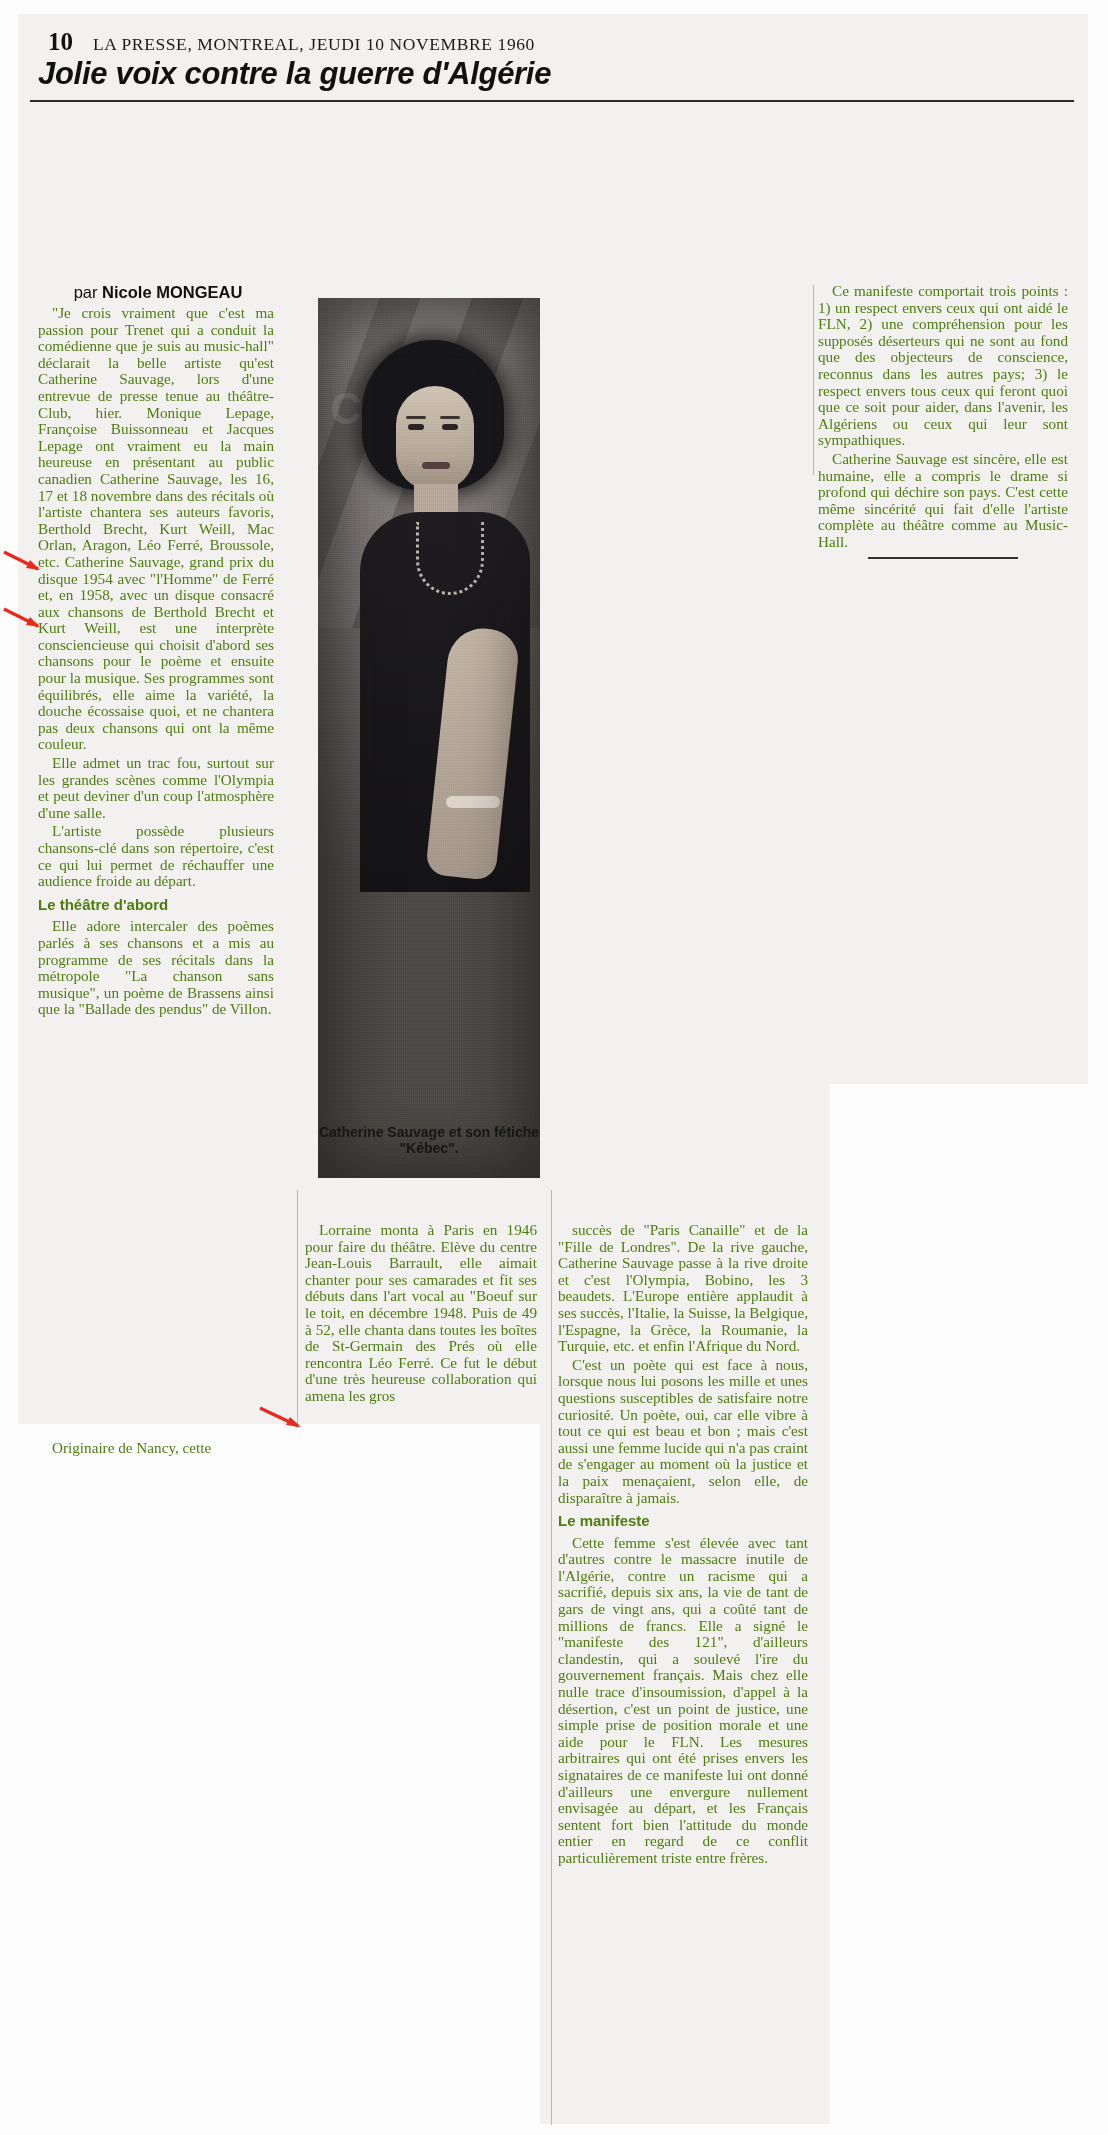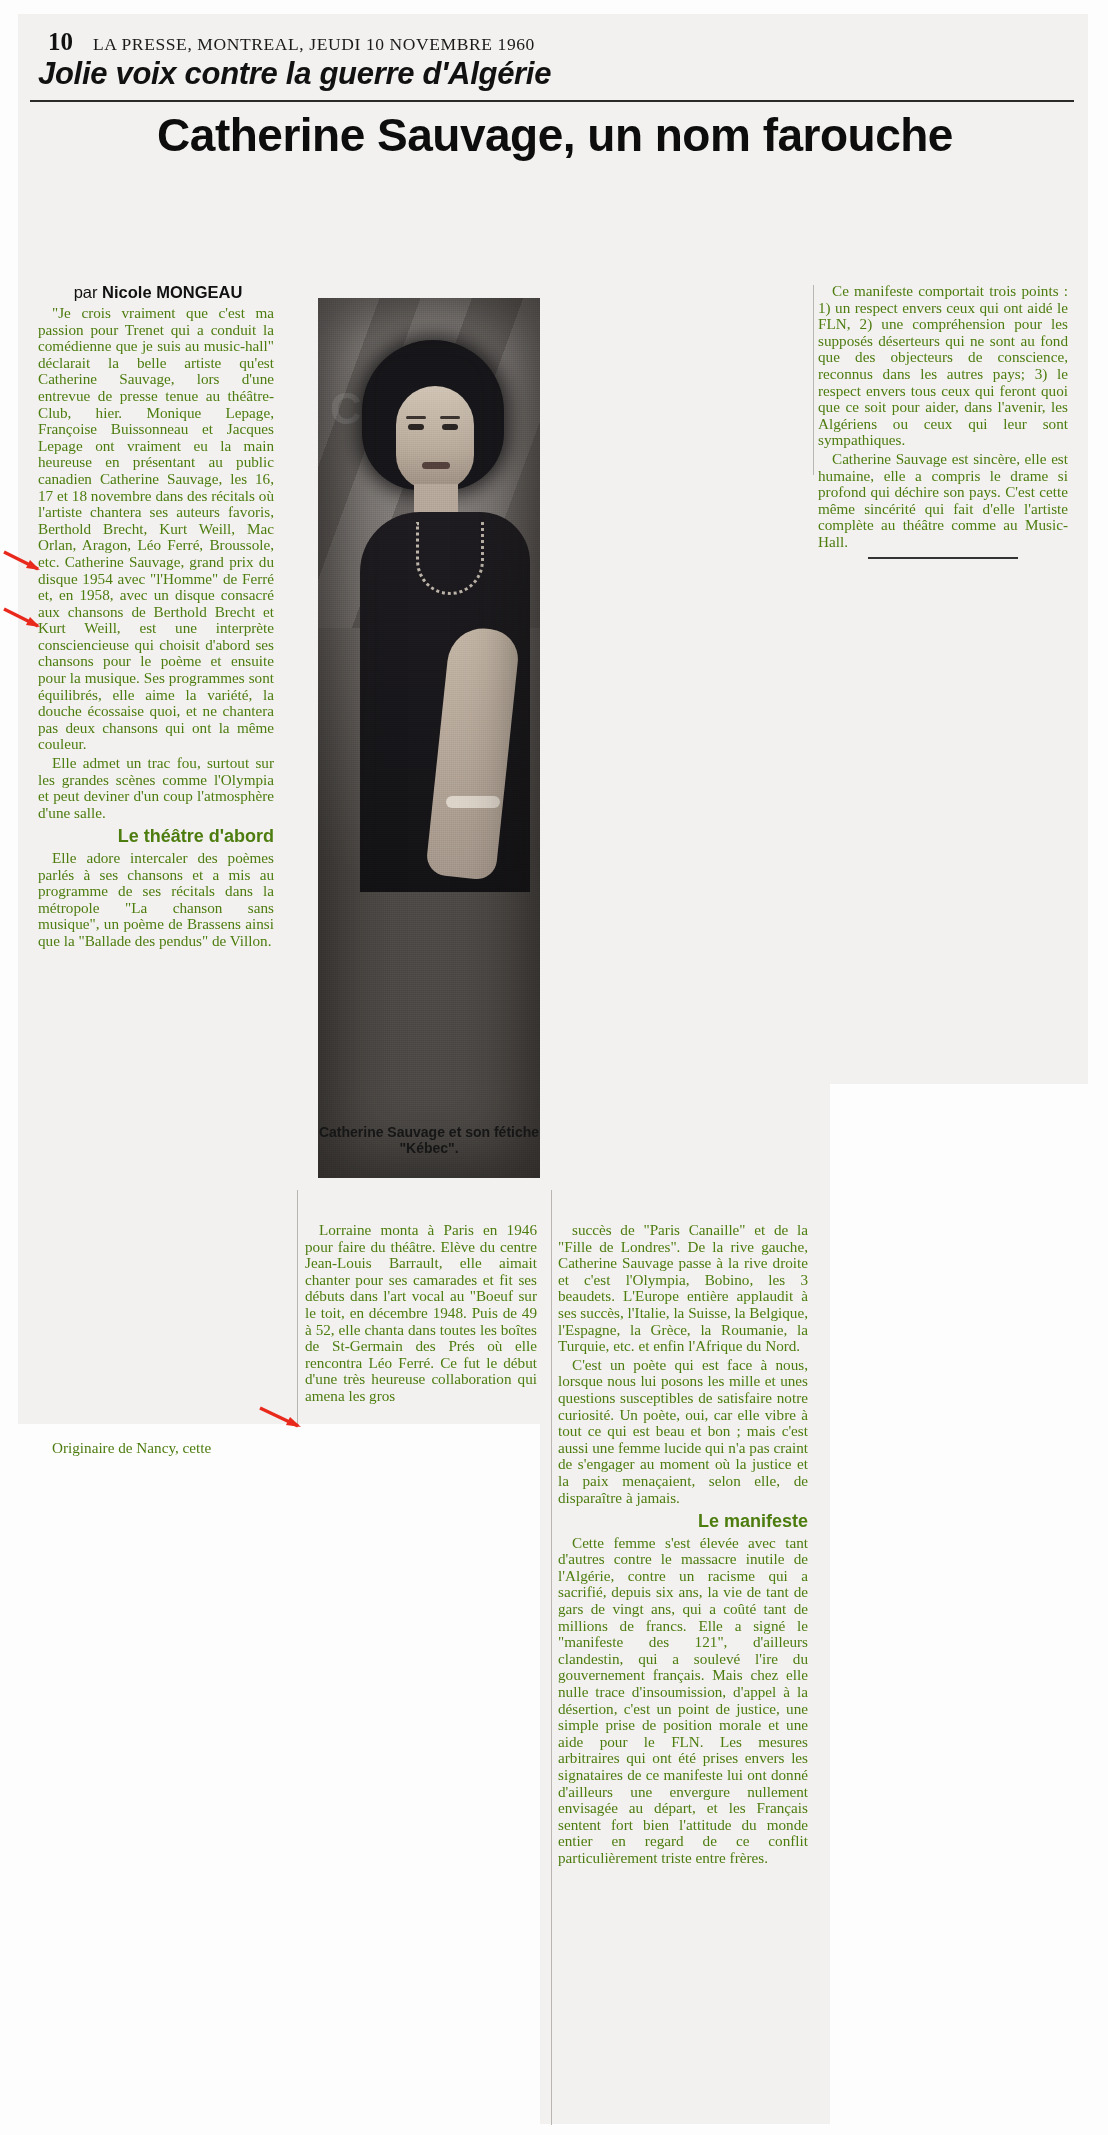--- a/index.html
+++ b/index.html
@@ -137,22 +137,22 @@
   }
   .col p {
     margin: 0 0 0 0;
     text-indent: 14px;
   }
   .col p + p { margin-top: 2px; }
 
   .subhead {
     font-family: "Liberation Sans", sans-serif;
     font-weight: bold;
-    font-size: 18px;
-    text-align: right;
+    font-size: 15px;
+    text-align: left;
     text-indent: 0;
     margin: 7px 0 5px 0;
   }
 
   
   #col1 { left: 38px; top: 305px; width: 236px; }
   
   #col4 { left: 818px; top: 283px; width: 250px; }
   #col4 .rule-end {
     margin-top: 6px;
@@ -326,21 +326,20 @@
 
   <div class="masthead">
     <span class="folio">10</span>
     <span class="masthead-line">LA PRESSE, MONTREAL, JEUDI 10 NOVEMBRE 1960</span>
   </div>
 
   <div class="kicker">Jolie voix contre la guerre d'Algérie</div>
   <div class="rule-under-kicker"></div>
 
   <div class="headline">
-    <span class="l1">Catherine Sauvage, un nom farouche</span>
   </div>
 
   <div class="byline">
     <span>par </span><b>Nicole MONGEAU</b>
   </div>
 
   <div class="photo">
     <div class="bg"></div>
     <div class="drape"></div>
     <div class="ghost-text">Cathe</div>
@@ -363,20 +362,21 @@
     <div class="bracelet"></div>
     <div class="grain"></div>
     <div class="vignette"></div>
   </div>
 
   <div class="caption">Catherine Sauvage et son fétiche "Kébec".</div>
 
   <div class="col" id="col1">
     <p>"Je crois vraiment que c'est ma passion pour Trenet qui a conduit la comédienne que je suis au music-hall" déclarait la belle artiste qu'est Catherine Sauvage, lors d'une entrevue de presse tenue au théâtre-Club, hier. Monique Lepage, Françoise Buissonneau et Jacques Lepage ont vraiment eu la main heureuse en présentant au public canadien Catherine Sauvage, les 16, 17 et 18 novembre dans des récitals où l'artiste chantera ses auteurs favoris, Berthold Brecht, Kurt Weill, Mac Orlan, Aragon, Léo Ferré, Broussole, etc. Catherine Sauvage, grand prix du disque 1954 avec "l'Homme" de Ferré et, en 1958, avec un disque consacré aux chansons de Berthold Brecht et Kurt Weill, est une interprète consciencieuse qui choisit d'abord ses chansons pour le poème et ensuite pour la musique. Ses programmes sont équilibrés, elle aime la variété, la douche écossaise quoi, et ne chantera pas deux chansons qui ont la même couleur.</p>
     <p>Elle admet un trac fou, surtout sur les grandes scènes comme l'Olympia et peut deviner d'un coup l'atmosphère d'une salle.</p>
+    <p>L'artiste possède plusieurs chansons-clé dans son répertoire, c'est ce qui lui permet de réchauffer une audience froide au départ.</p>
     <div class="subhead">Le théâtre d'abord</div>
     <p>Elle adore intercaler des poèmes parlés à ses chansons et a mis au programme de ses récitals dans la métropole "La chanson sans musique", un poème de Brassens ainsi que la "Ballade des pendus" de Villon.</p>
   </div>
 
   <div class="col" id="col1b">
     <p>Originaire de Nancy, cette</p>
   </div>
 
   <div class="col" id="col2">
     <p>Lorraine monta à Paris en 1946 pour faire du théâtre. Elève du centre Jean-Louis Barrault, elle aimait chanter pour ses camarades et fit ses débuts dans l'art vocal au "Boeuf sur le toit, en décembre 1948. Puis de 49 à 52, elle chanta dans toutes les boîtes de St-Germain des Prés où elle rencontra Léo Ferré. Ce fut le début d'une très heureuse collaboration qui amena les gros</p>

